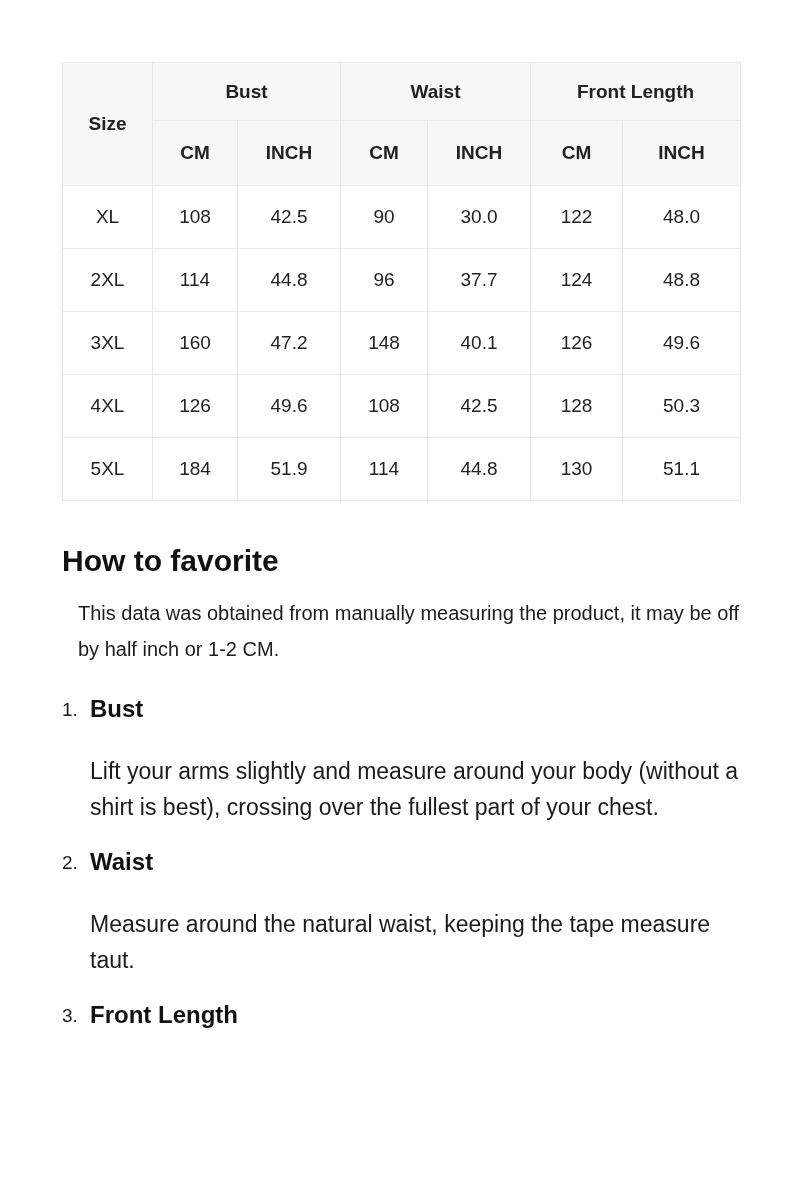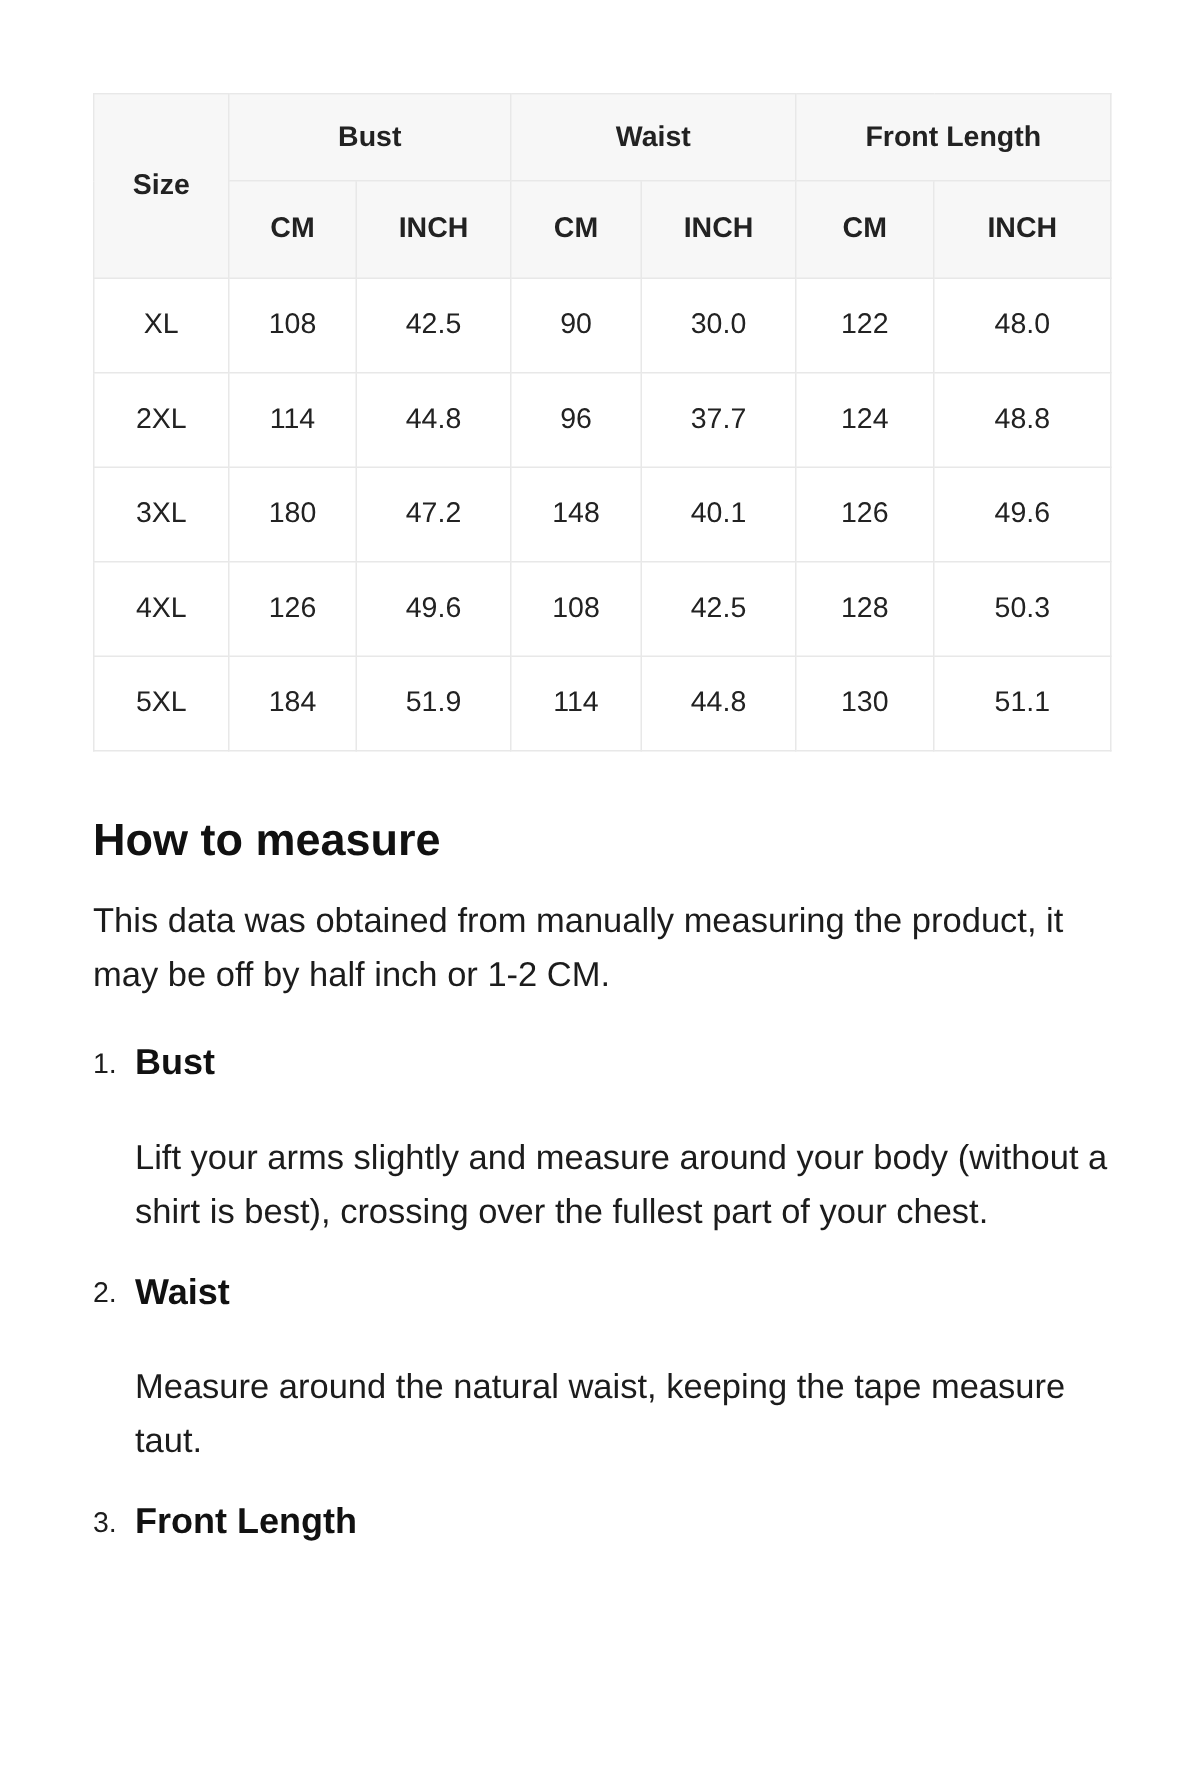--- a/index.html
+++ b/index.html
@@ -44,23 +44,23 @@
 
   
   h2.howto-title {
     font-size: 30px;
     line-height: 34px;
     font-weight: 700;
     margin: 43px 0 17px 0;
     color: #111111;
   }
   p.howto-intro {
-    font-size: 23px;
+    font-size: 20px;
     line-height: 36px;
-    margin: 0 0 28px 0;
+    margin: 0 0 28px 16px;
   }
   .steps { margin: 0; padding: 0; list-style: none; }
   .step {
     position: relative;
     padding-left: 28px;
     margin-bottom: 23px;
   }
   .step:last-child { margin-bottom: 0; }
   .step-number {
     position: absolute;
@@ -127,21 +127,21 @@
         <td>2XL</td>
         <td>114</td>
         <td>44.8</td>
         <td>96</td>
         <td>37.7</td>
         <td>124</td>
         <td>48.8</td>
       </tr>
       <tr>
         <td>3XL</td>
-        <td>180</td>
+        <td>160</td>
         <td>47.2</td>
         <td>148</td>
         <td>40.1</td>
         <td>126</td>
         <td>49.6</td>
       </tr>
       <tr>
         <td>4XL</td>
         <td>126</td>
         <td>49.6</td>
@@ -155,21 +155,21 @@
         <td>184</td>
         <td>51.9</td>
         <td>114</td>
         <td>44.8</td>
         <td>130</td>
         <td>51.1</td>
       </tr>
     </tbody>
   </table>
 
-  <h2 class="howto-title">How to measure</h2>
+  <h2 class="howto-title">How to favorite</h2>
 
   <p class="howto-intro">This data was obtained from manually measuring the product, it may be off by half inch or 1-2 CM.</p>
 
   <ol class="steps">
     <li class="step">
       <span class="step-number">1.</span>
       <div class="step-title">Bust</div>
       <div class="step-desc">Lift your arms slightly and measure around your body (without a shirt is best), crossing over the fullest part of your chest.</div>
     </li>
     <li class="step">

